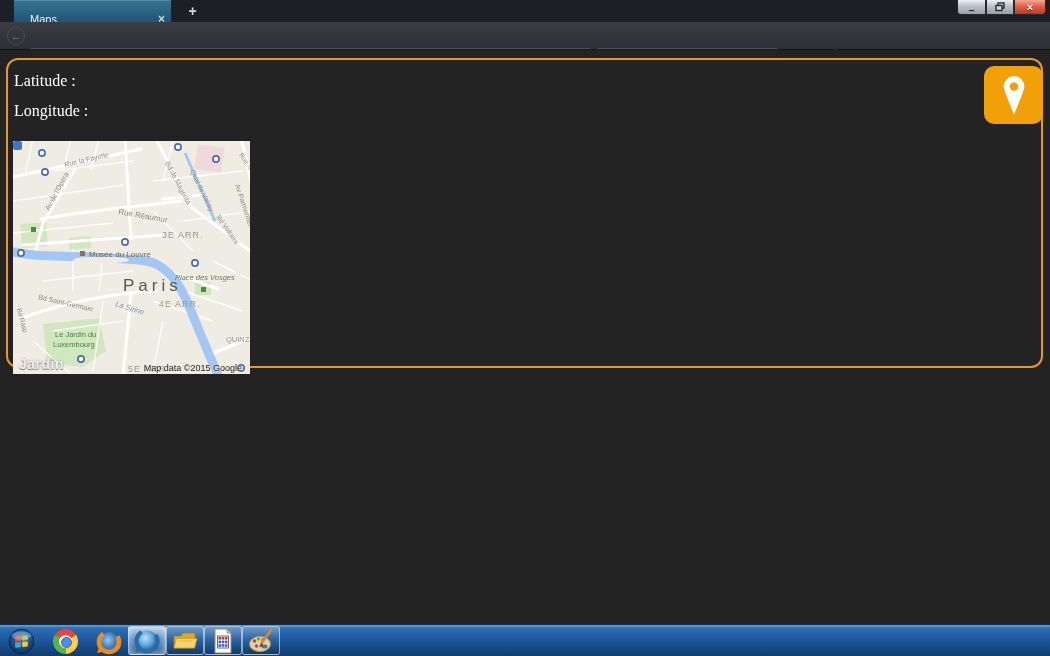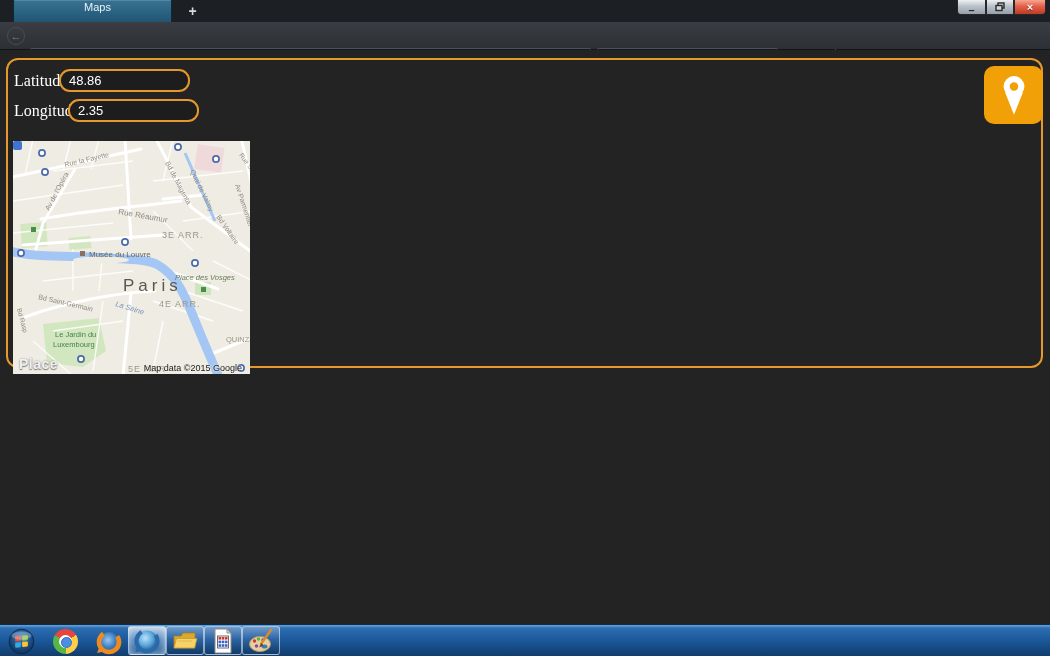--- a/index.html
+++ b/index.html
@@ -4,21 +4,21 @@
 <style>
   * { margin:0; padding:0; box-sizing:border-box; }
   html,body { width:1050px; height:656px; overflow:hidden; }
   body { background:#232323; font-family:"Liberation Sans","DejaVu Sans",sans-serif; position:relative; }
 
   
   .tabbar { position:absolute; left:0; top:0; width:1050px; height:22px; background:#1c2025; }
   .tab { position:absolute; left:13px; top:0; width:159px; height:38px;
          background:linear-gradient(180deg,#3a7191 0%,#265e7d 40%,#15405a 100%);
          border:1px solid #0d2838; border-top-color:#4f88a8; border-radius:2px 2px 0 0;
-         display:flex; align-items:center; padding:0 6px 0 16px;flex-direction:column; }
+         display:flex; align-items:center; padding:0 6px 0 16px; }
   .tab-title { color:#e8f1f7; font-size:11px; flex:1; }
   .tab-close { color:#cdd6dc; font-size:12px; font-weight:bold; cursor:default; line-height:1; }
   .newtab { position:absolute; left:180px; top:3px; width:25px; height:17px; color:#d5d9dc;
             font-size:14px; font-weight:bold; text-align:center; line-height:16px; border-radius:2px; }
   .winctl { position:absolute; right:4px; top:0; height:16px; display:flex; }
   .winbtn { height:15px; border:1px solid #26282b; border-top:none; display:flex; align-items:center; justify-content:center; }
   .winbtn.min  { width:29px; background:linear-gradient(#eef1f4,#b9c0c8 45%,#97a0aa); border-radius:0 0 0 4px; }
   .winbtn.rest { width:28px; background:linear-gradient(#eef1f4,#b9c0c8 45%,#97a0aa); }
   .winbtn.close{ width:32px; background:linear-gradient(#f6a690,#e2604a 45%,#c03a22); border-radius:0 0 4px 0; }
   .winbtn.min span { color:#222; font-size:11px; font-weight:bold; line-height:6px; margin-top:5px; }
@@ -171,23 +171,21 @@
         <div></div>
         <div></div>
         <div></div>
       </div>
   </div>
 </div>
 
 <div class="page">
   <div class="formbox">
     <span class="coord-label" style="left:6px; top:12px">Latitude :</span>
-    <input class="coord-input" style="left: 51px; top: 9px;" value="48.86">
     <span class="coord-label" style="left:6px; top:42px">Longitude :</span>
-    <input class="coord-input" style="left: 60px; top: 39px;" value="2.35">
 
     <button class="pinbtn">
       <svg width="34" height="44" viewBox="0 0 36 46">
         <circle cx="18" cy="14" r="11" fill="#ffffff"></circle>
         <circle cx="18" cy="14" r="4.5" fill="#f2a007"></circle>
         <path d="M8.5,20 L27.5,20 L18,44 Z" fill="#ffffff"></path>
       </svg>
     </button>
 
     <div class="mapwrap">
@@ -270,21 +268,21 @@
             <text x="146" y="166" fill="#9b968b" font-size="9" letter-spacing="1">4E ARR.</text>
             <text x="102" y="165" fill="#7d94b8" font-size="7.5" transform="rotate(17 102 165)" font-style="italic">La Seine</text>
             <text x="25" y="158" fill="#8f8a80" font-size="7" transform="rotate(13 25 158)">Bd Saint-Germain</text>
             <text x="42" y="196" fill="#45824a" font-size="7.5">Le Jardin du</text>
             <text x="40" y="206" fill="#45824a" font-size="7.5">Luxembourg</text>
             <text x="213" y="201" fill="#9b968b" font-size="7.5">QUINZE-V</text>
             <text x="115" y="231" fill="#9b968b" font-size="9" letter-spacing="1">5E ARR</text>
             <text x="4" y="168" fill="#8f8a80" font-size="6.5" transform="rotate(75 4 168)">Bd Rasp</text>
           </g>
       </svg>
-      <span class="map-logo">Place</span>
+      <span class="map-logo">Jardin</span>
       <span class="map-attrib">Map data ©2015 Google</span>
     </div>
   </div>
 </div>
 
 <div class="taskbar">
   <div class="pinned" style="left:4px; top:2px; width:34px; height:29px;">
     <svg width="31" height="29" viewBox="0 0 34 30">
       <defs>
         <radialGradient id="orbg" cx="50%" cy="35%" r="75%">

